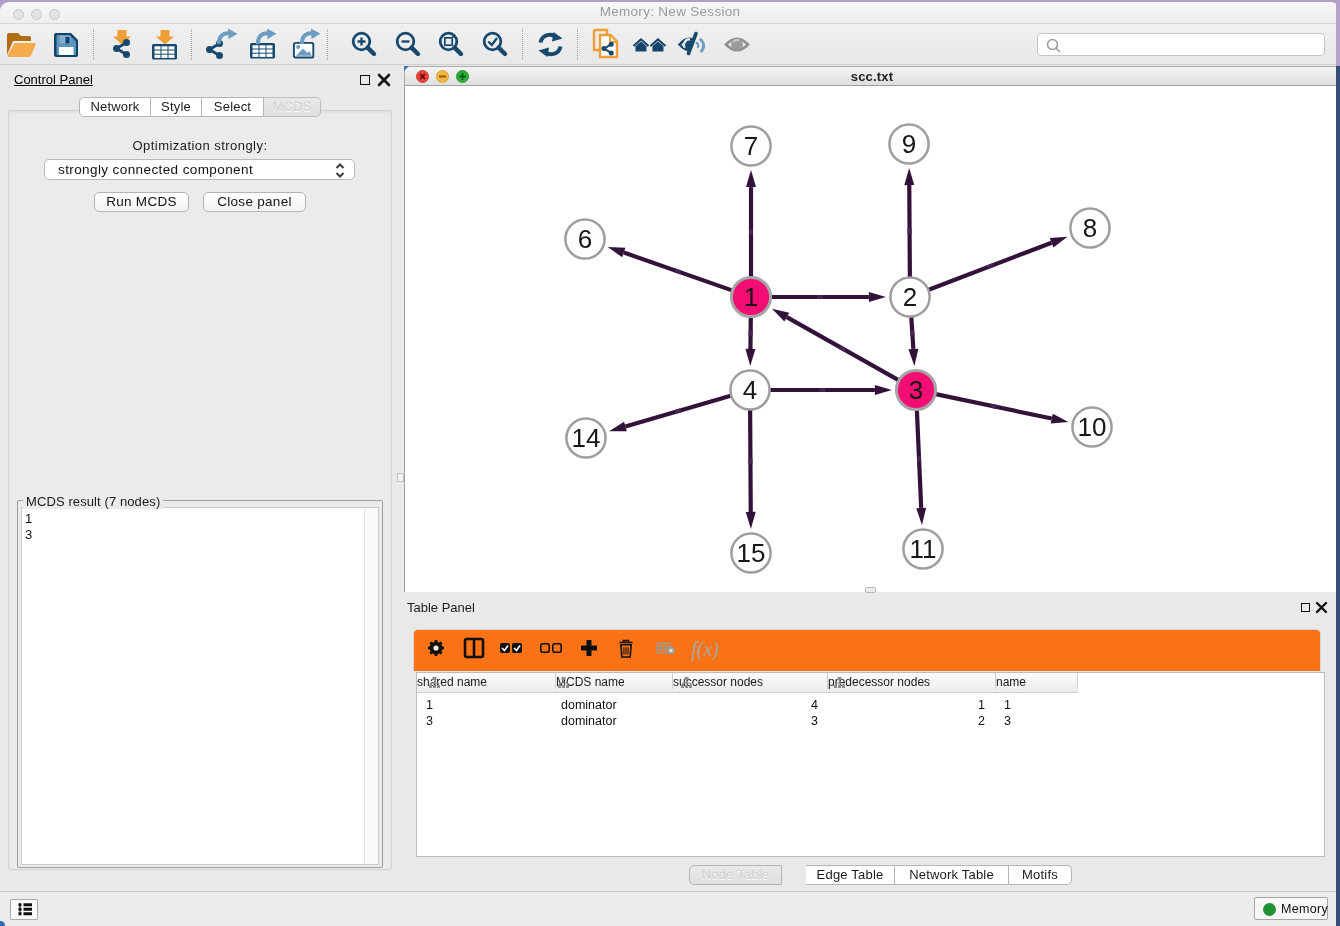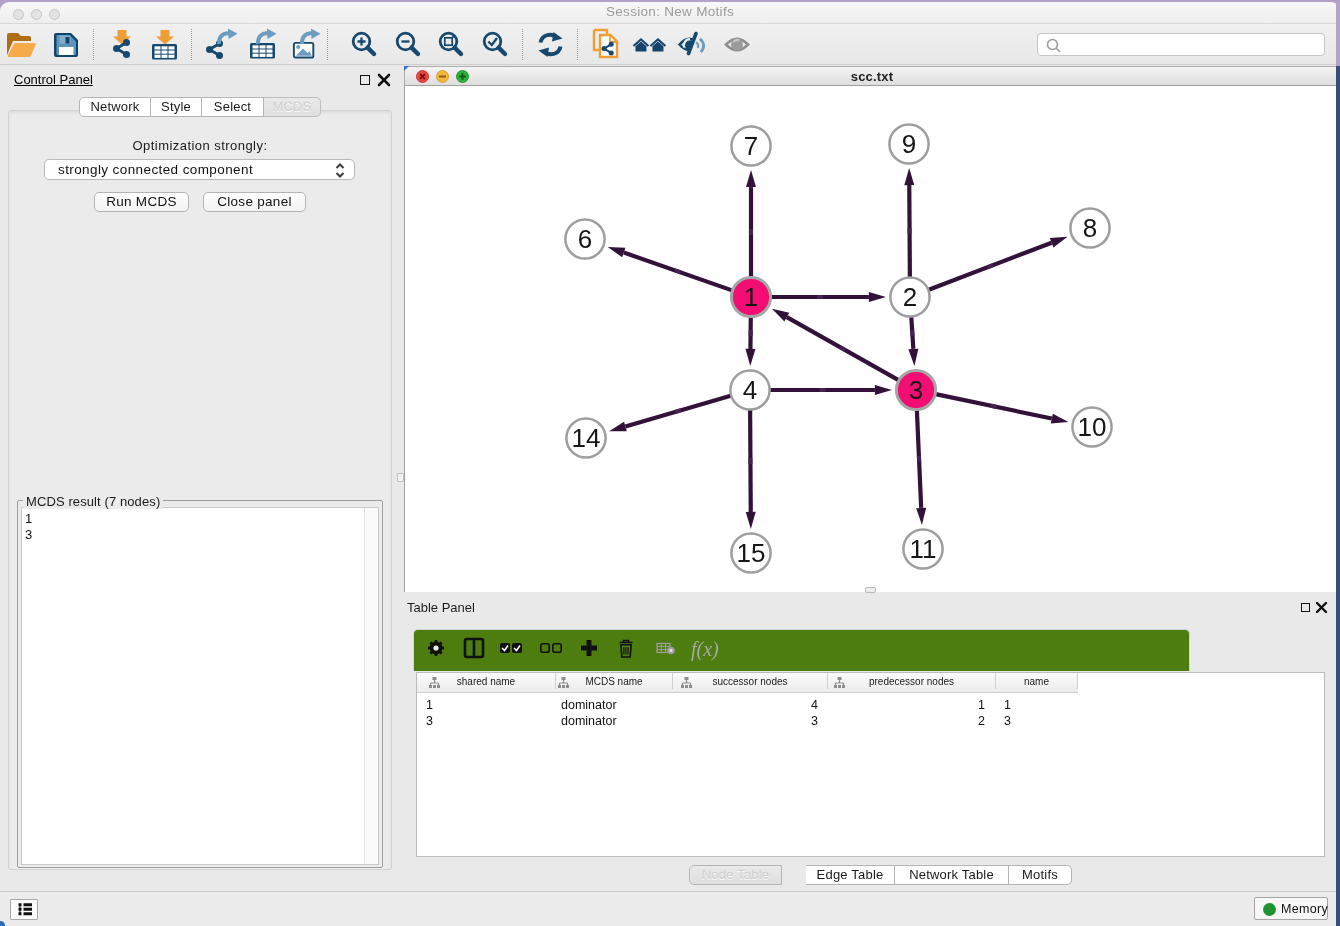--- a/index.html
+++ b/index.html
@@ -66,47 +66,47 @@
 .mtl { position:absolute; top:3.5px; width:13px; height:13px; border-radius:50%; }
 #net-canvas { position:absolute; top:20px; left:0; width:936px; height:506px; background:#fff;
   border-left:1px solid #9f9f9f; }
 #net-blue-right { top:66px; left:1336px; width:4px; height:860px; background:#374f76; z-index:60; }
 #net-corner { top:66px; left:404px; width:0; height:0; border-top:5px solid #3b6fd0; border-right:5px solid transparent; }
 
 
 #tp-title { top:600px; left:407px; font-size:13px; color:#1d1d1d; }
 #tp-float { top:603px; left:1301px; width:9px; height:9px; border:1.5px solid #111; }
 
-#tp-toolbar { top:629px; left:413px; width:777px; height:42px; background:#4d7c0f;
+#tp-toolbar { top:629px; left:413px; width:908px; height:42px; background:#f97316;
   border:1px solid #d4d4d4; border-radius:5px 5px 0 0; border-bottom:none; }
 #tp-table { top:672px; left:416px; width:909px; height:185px; background:#fff; border:1px solid #bcbcbc; }
 #tp-header { position:absolute; top:0; left:0; height:20px; width:661px; background:linear-gradient(#fbfbfb,#ececec);
   border-bottom:1px solid #cfcfcf; }
-.hcol { position:absolute; top:0; height:16px; border-right:1px solid #cfcfcf; font-size:10px; color:#1a1a1a; text-align:center; line-height:18px; }
+.hcol { position:absolute; top:0; height:16px; border-right:1px solid #cfcfcf; font-size:12px; color:#1a1a1a; text-align:left; line-height:18px; }
 .trow { position:absolute; font-size:12.5px; color:#111; height:16px; line-height:16px; }
 .bt-cap { top:865px; left:689px; }
 .btseg { font-size:13px; }
 #bt-node { background:linear-gradient(#e9e9e9,#dfdfdf); color:#d2d2d2;
   text-shadow:0 1px 0 #fbfbfb, 0 0 1px #c9c9c9; border-radius:5px 0 0 5px; }
 #bt-motifs { border-radius:0 5px 5px 0; }
 
 
 #statusbar { top:891px; left:0; width:1340px; height:35px; background:#ececec; border-top:1px solid #c9c9c9; }
 #list-btn { top:899px; left:10px; width:28px; height:21px; background:#fbfbfb; border:1px solid #a9a9a9; border-radius:1px; }
 #mem-btn { top:897px; left:1254px; width:74px; height:23px; background:#f7f7f7; border:1px solid #a5a5a5; border-radius:2px;
   font-size:12.5px; letter-spacing:0.3px; color:#111; line-height:22px; padding-left:26px; }
 #mem-dot { position:absolute; left:8px; top:5px; width:13px; height:13px; border-radius:50%; background:#1f9334; }
 </style>
 </head>
 <body>
 <div class="abs" id="titlebar"></div>
 <div class="tl" style="left:13px;"></div>
 <div class="tl" style="left:31px;"></div>
 <div class="tl" style="left:49px;"></div>
-<div class="abs" id="apptitle">Session: New Motifs</div>
+<div class="abs" id="apptitle">Memory: New Session</div>
 
 <div class="abs" id="toolbar">
   <div class="sep" style="left:93px;"></div>
   <div class="sep" style="left:191px;"></div>
   <div class="sep" style="left:327px;"></div>
   <div class="sep" style="left:522px;"></div>
   <div class="sep" style="left:577px;"></div>
   <div id="searchbox"></div>
   <svg id="tbicons" width="1340" height="41" style="position:absolute;top:0;left:0;">
       <g transform="translate(7,9)">

